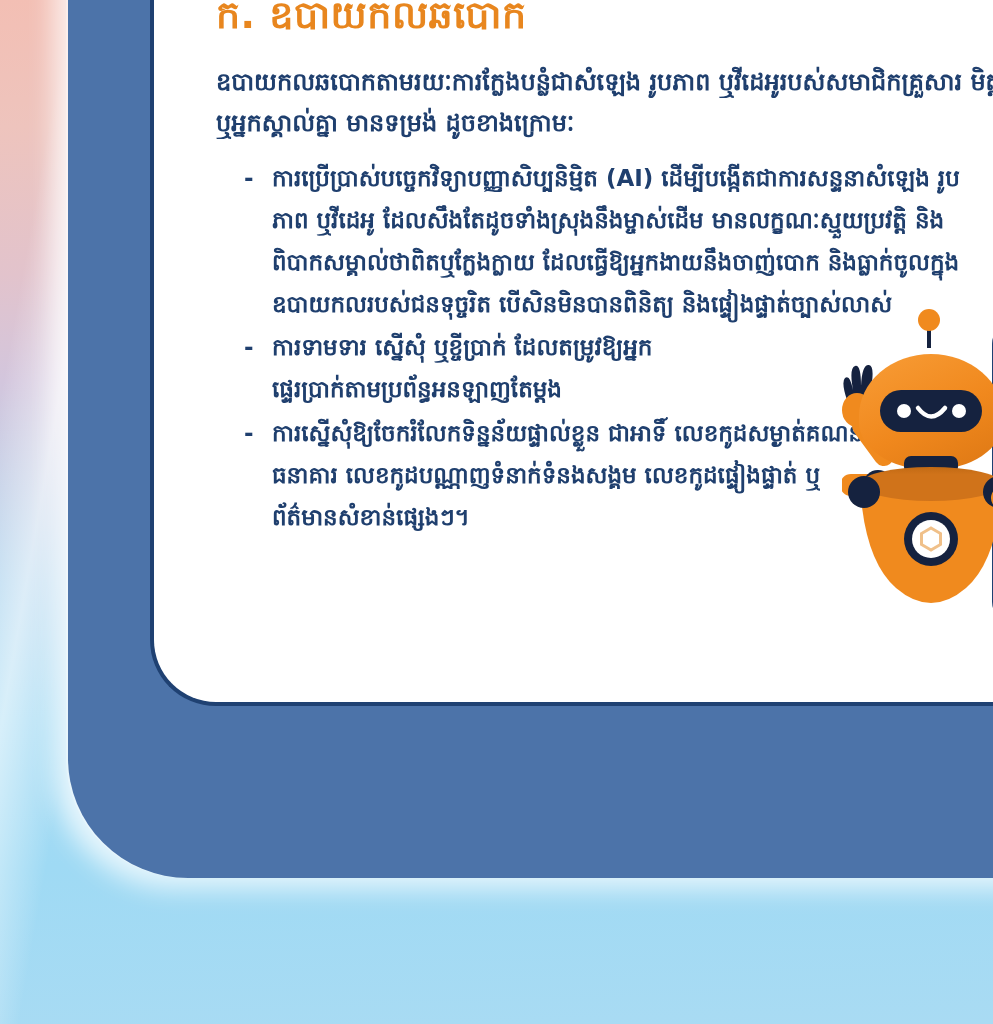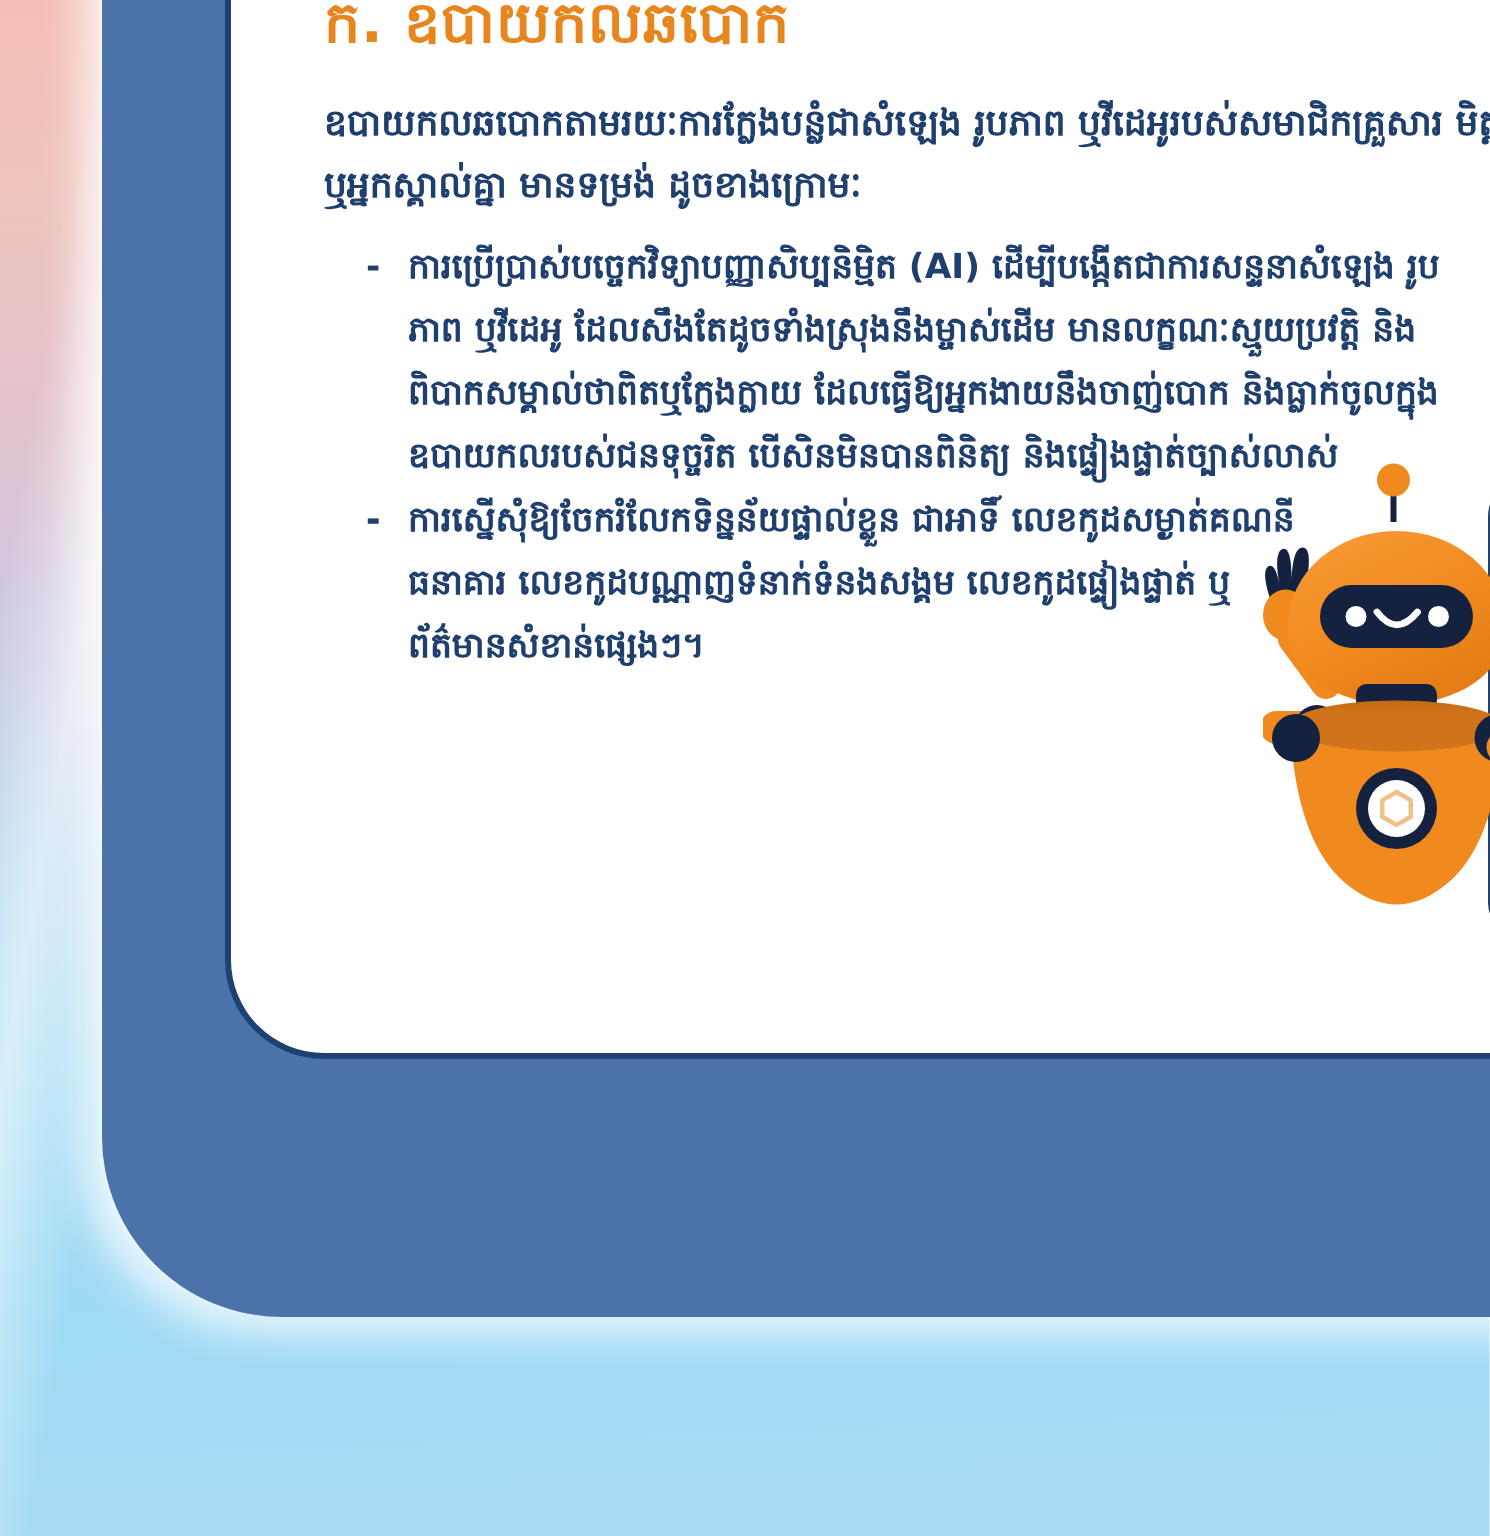--- a/index.html
+++ b/index.html
@@ -154,20 +154,21 @@
 
     <p id="intro" class="khmer">ឧបាយកលឆបោកតាមរយៈការក្លែងបន្លំជាសំឡេង រូបភាព ឬវីដេអូរបស់សមាជិកគ្រួសារ មិត្តភក្តិ ឬអ្នកស្គាល់គ្នា មានទម្រង់ ដូចខាងក្រោមៈ</p>
 
     <ul id="bullets">
       <li class="bullet b1 khmer">
         <span class="dash">-</span>
         <span>ការប្រើប្រាស់បច្ចេកវិទ្យាបញ្ញាសិប្បនិម្មិត (AI) ដើម្បីបង្កើតជាការសន្ទនាសំឡេង រូបភាព ឬវីដេអូ ដែលសឹងតែដូចទាំងស្រុងនឹងម្ចាស់ដើម មានលក្ខណៈស្មួយប្រវត្តិ និងពិបាកសម្គាល់ថាពិតឬក្លែងក្លាយ ដែលធ្វើឱ្យអ្នកងាយនឹងចាញ់បោក និងធ្លាក់ចូលក្នុងឧបាយកលរបស់ជនទុច្ចរិត បើសិនមិនបានពិនិត្យ និងផ្ទៀងផ្ទាត់ច្បាស់លាស់</span>
       </li>
       <li class="bullet b2 khmer">
         <span class="dash">-</span>
+        <span>ការទាមទារ ស្នើសុំ ឬខ្ចីប្រាក់ ដែលតម្រូវឱ្យអ្នកផ្ទេរប្រាក់តាមប្រព័ន្ធអនឡាញតែម្ដង</span>
       </li>
       <li class="bullet b3 khmer">
         <span class="dash">-</span>
         <span>ការស្នើសុំឱ្យចែករំលែកទិន្នន័យផ្ទាល់ខ្លួន ជាអាទិ៍ លេខកូដសម្ងាត់គណនីធនាគារ លេខកូដបណ្ណាញទំនាក់ទំនងសង្គម លេខកូដផ្ទៀងផ្ទាត់ ឬព័ត៌មានសំខាន់ផ្សេងៗ។</span>
       </li>
     </ul>
   </div>
 
   <div id="phone">
     

